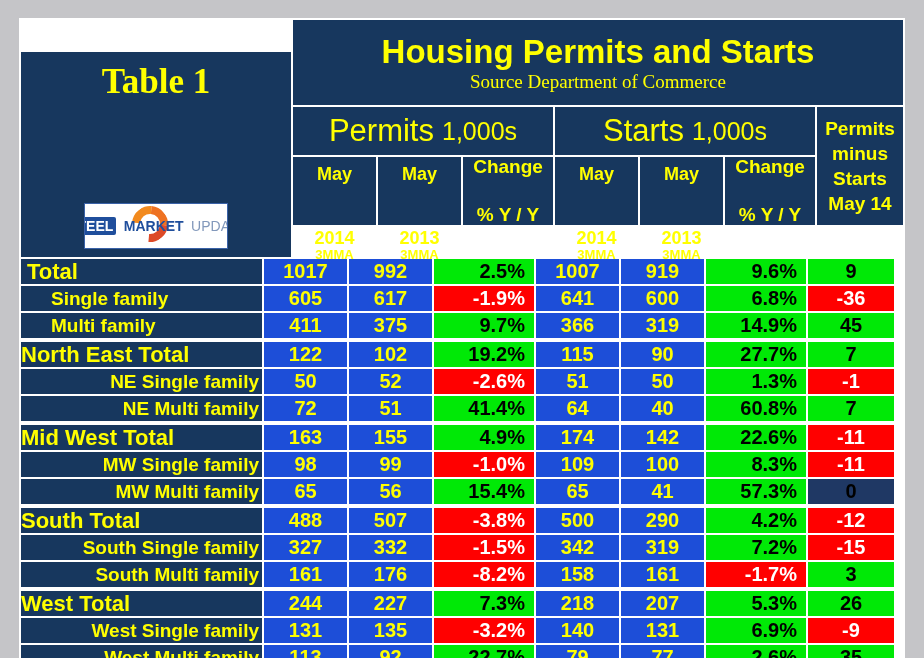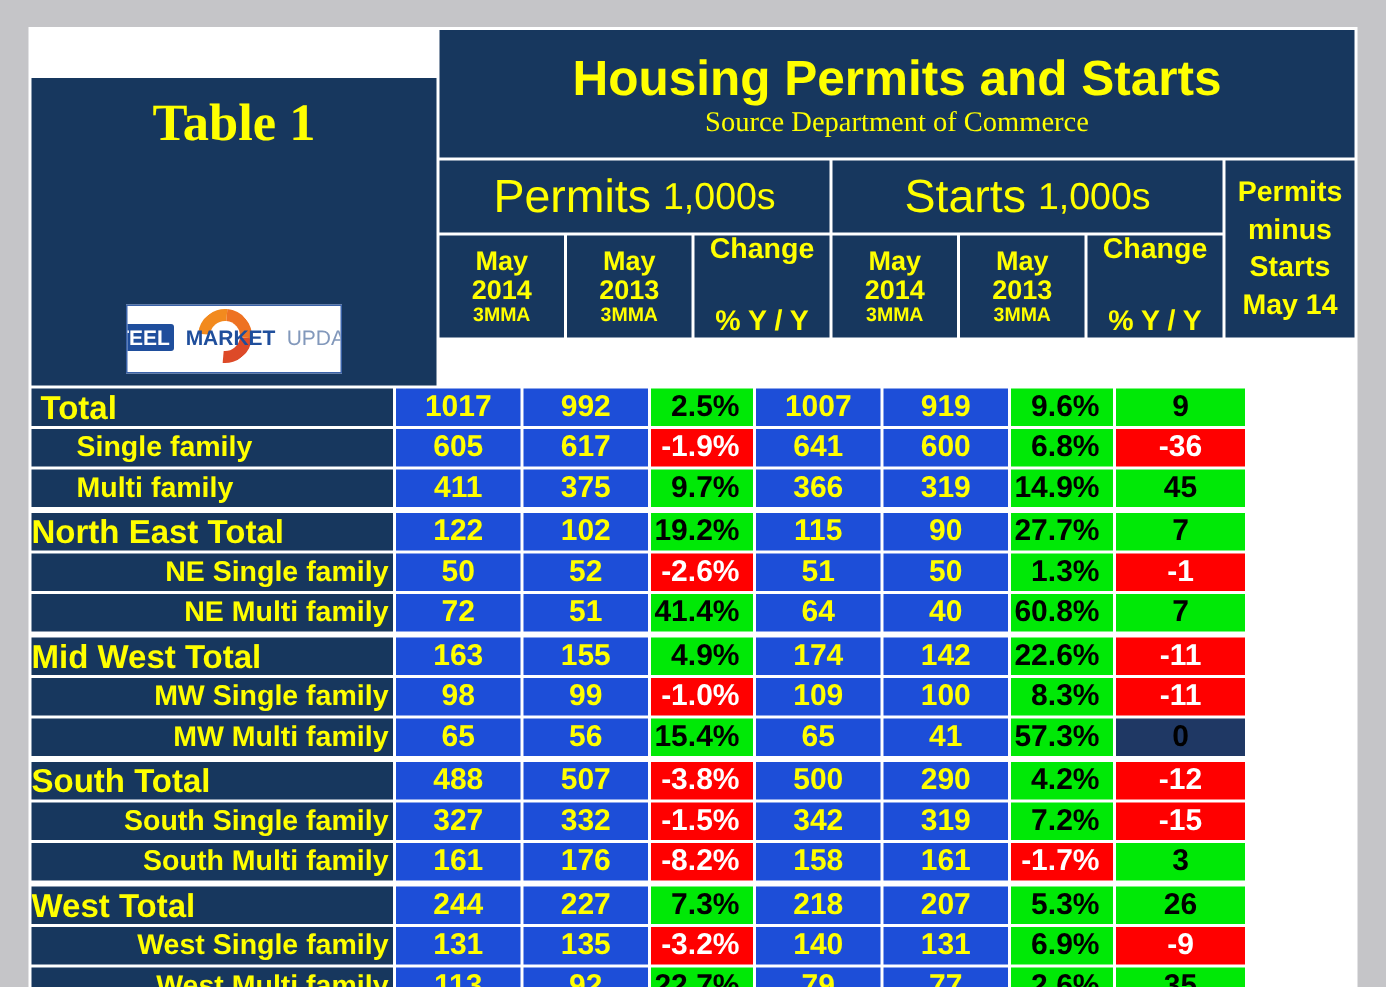--- a/index.html
+++ b/index.html
@@ -40,21 +40,21 @@
   .group-cell {
     width:260px; display:flex; align-items:center; justify-content:center;
     font-size:31px; white-space:nowrap;
   }
   .group-unit { font-size:25px; margin-left:8px; }
   .hd-subrow { display:flex; gap:2px; height:68px; }
   .sub-cell {
     display:flex; flex-direction:column; align-items:center; justify-content:center;
     font-weight:bold;
   }
-  .sub-month, .sub-year { font-size:18px; line-height:19px; }
+  .sub-month, .sub-year { font-size:18px; line-height:19px;margin-top:45px; }
   .sub-note { font-size:13px; line-height:14px; }
   .chg-cell { display:flex; flex-direction:column; align-items:center; justify-content:center; font-weight:bold;gap:26px; }
   .chg-l { font-size:19px; line-height:22px; }
   .w-val { width:83px; } .w-chg { width:90px; }
   .hd-diff {
     width:86px; height:118px;
     display:flex; flex-direction:column; align-items:center; justify-content:center;
     font-weight:bold; font-size:19px; line-height:25px; text-align:center;
   }
   
@@ -83,21 +83,21 @@
   .lbl { width:241px; flex:none; font-weight:bold; white-space:nowrap; overflow:hidden; }
   .l-total { padding-left:6px;  font-size:22px; }
   .l-ilg   { font-size:22px; }
   .l-ism   { padding-left:30px; font-size:19px; }
   .l-rsm   { justify-content:flex-end; padding-right:3px; font-size:19px; }
   .cell { font-weight:bold; font-size:20px; }
   .num  { justify-content:center; }
   .chg  { justify-content:flex-end; padding-right:9px; }
   .diff { justify-content:center; width:86px !important; }
   .cell:nth-child(2), .cell:nth-child(3), .cell:nth-child(5), .cell:nth-child(6) { width:83px; }
-  .cell:nth-child(4), .cell:nth-child(7) { width:68px; }
+  .cell:nth-child(4), .cell:nth-child(7) { width:100px; }
   .c-val  { background:#1d4ed8; color:#FFFF00; }
   .c-pos  { background:#00E906; color:#000000; }
   .c-neg  { background:#FF0000; color:#FFFFFF; }
   .c-zero { background:#1F3864; color:#000000; }
 </style>
 </head>
 <body>
 
 <div class="table-wrap">
 

